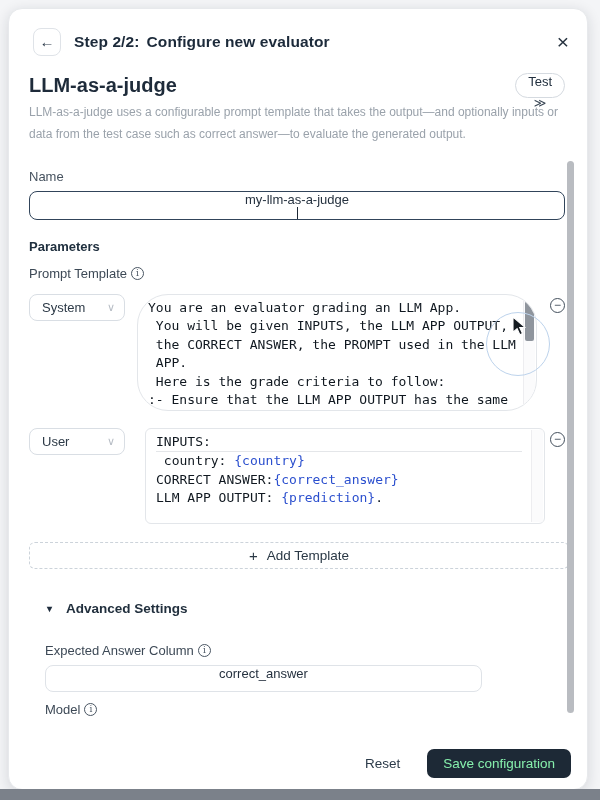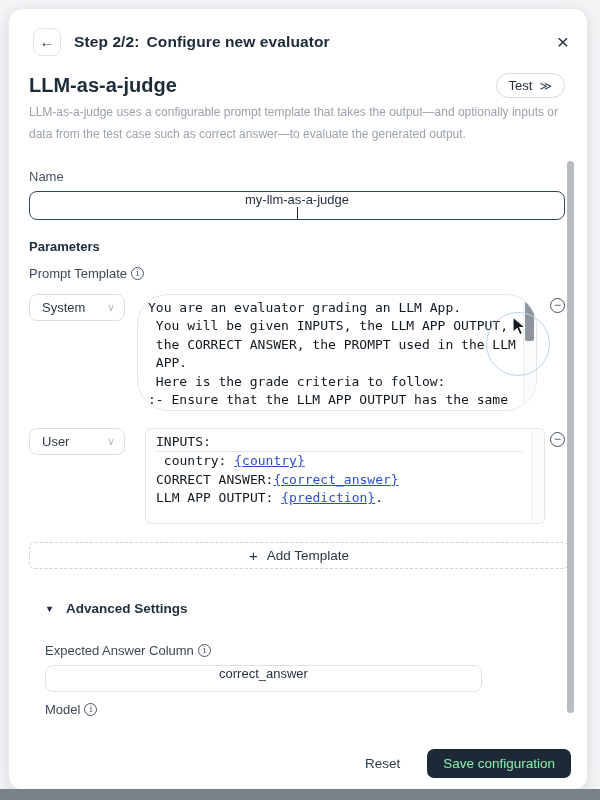--- a/index.html
+++ b/index.html
@@ -17,21 +17,21 @@
               color:#2c3a4a; font-size:15px; line-height:26px; text-align:center; cursor:pointer; }
   .title { margin-left:13px; font-size:15.5px; font-weight:700; color:#1c2a3a; letter-spacing:.1px; }
   .title .step { margin-right:7px; }
   .close-btn { margin-left:auto; background:none; border:none; font-size:21px; color:#26323f; cursor:pointer; line-height:20px; }
 
   
   .modal-body { padding:0 22px 0 20px; }
   .eval-header { margin-top:17px; display:flex; align-items:center; justify-content:space-between; }
   .eval-header h2 { font-size:20px; font-weight:700; color:#1e2b3a; }
   .test-btn { display:flex; align-items:center; gap:7px; border:1px solid #d5dae0; background:#fff; border-radius:13px;
-              height:25px; padding:0 12px; font-size:13px; color:#22303f; cursor:pointer; }
+              height:25px; padding:0 12px; font-size:13px; color:#22303f; cursor:pointer;flex-direction:column; }
   .test-btn .chev { font-size:12px; color:#3a4755; }
 
   .desc { margin-top:3px; width:530px; font-size:12px; line-height:22.4px; color:#9aa2ab; }
 
   .field-label { display:block; margin-top:23px; font-size:13px; color:#46525f; }
   .text-input { margin-top:7px; display:flex; align-items:center; height:29px; border-radius:8px;
                 padding:0 13px; font-size:13px; color:#25313f; background:#fff; cursor:text;flex-direction:column; }
   .text-input.focused { border:1.5px solid #31445a; }
   .caret { display:inline-block; width:1.5px; height:15px; background:#1c2734; margin-left:1px; }
 
@@ -44,21 +44,21 @@
   .msg-row.user { margin-top:17px; }
   .role-select { width:96px; height:27px; border:1px solid #d9dee4; border-radius:8px; display:flex; align-items:center;
                  justify-content:space-between; padding:0 9px 0 12px; font-size:13px; color:#2d3a47; cursor:pointer; background:#fff; }
   .dd-chev { color:#b6bcc4; font-size:11px; }
 
   .prompt-box { position:relative; margin-left:12px; width:400px; border:1px solid #e3e6ea; border-radius:6px;
                 overflow:hidden; padding:4px 22px 0 10px; background:#fff; cursor:text; }
   .prompt-box.system { height:117px;border-radius:31px; }
   .prompt-box.user { height:96px;margin-left:20px; }
   .pt-line { font-family:"DejaVu Sans Mono", monospace; font-size:13px; line-height:18.5px; color:#101820; white-space:pre; }
-  .pt-var { color:#2b4fce;text-decoration:underline; }
+  .pt-var { color:#2b4fce; }
   .prompt-box.user .pt-line:first-child { border-bottom:1px solid #e4e6e9; }
 
   .pt-scroll-track { position:absolute; top:1px; bottom:1px; right:1px; width:12px; background:#fbfbfc; border-left:1px solid #ededf0; }
   .pt-scroll-thumb { position:absolute; top:0; right:1px; width:9px; height:45px; background:#8f959d; border-radius:2px; }
 
   .minus-icon { margin-left:auto; margin-top:4px; width:15px; height:15px; border:1.2px solid #434f5c; border-radius:50%;
                 color:#434f5c; font-size:12px; line-height:13px; text-align:center; cursor:pointer; }
 
   .add-msg { margin-top:18px; width:540px; height:27px; border:1.3px dashed #ccd3da; border-radius:6px; background:#fff;
              display:flex; align-items:center; justify-content:center; gap:9px; font-size:13.5px; color:#2a3845; cursor:pointer; }

